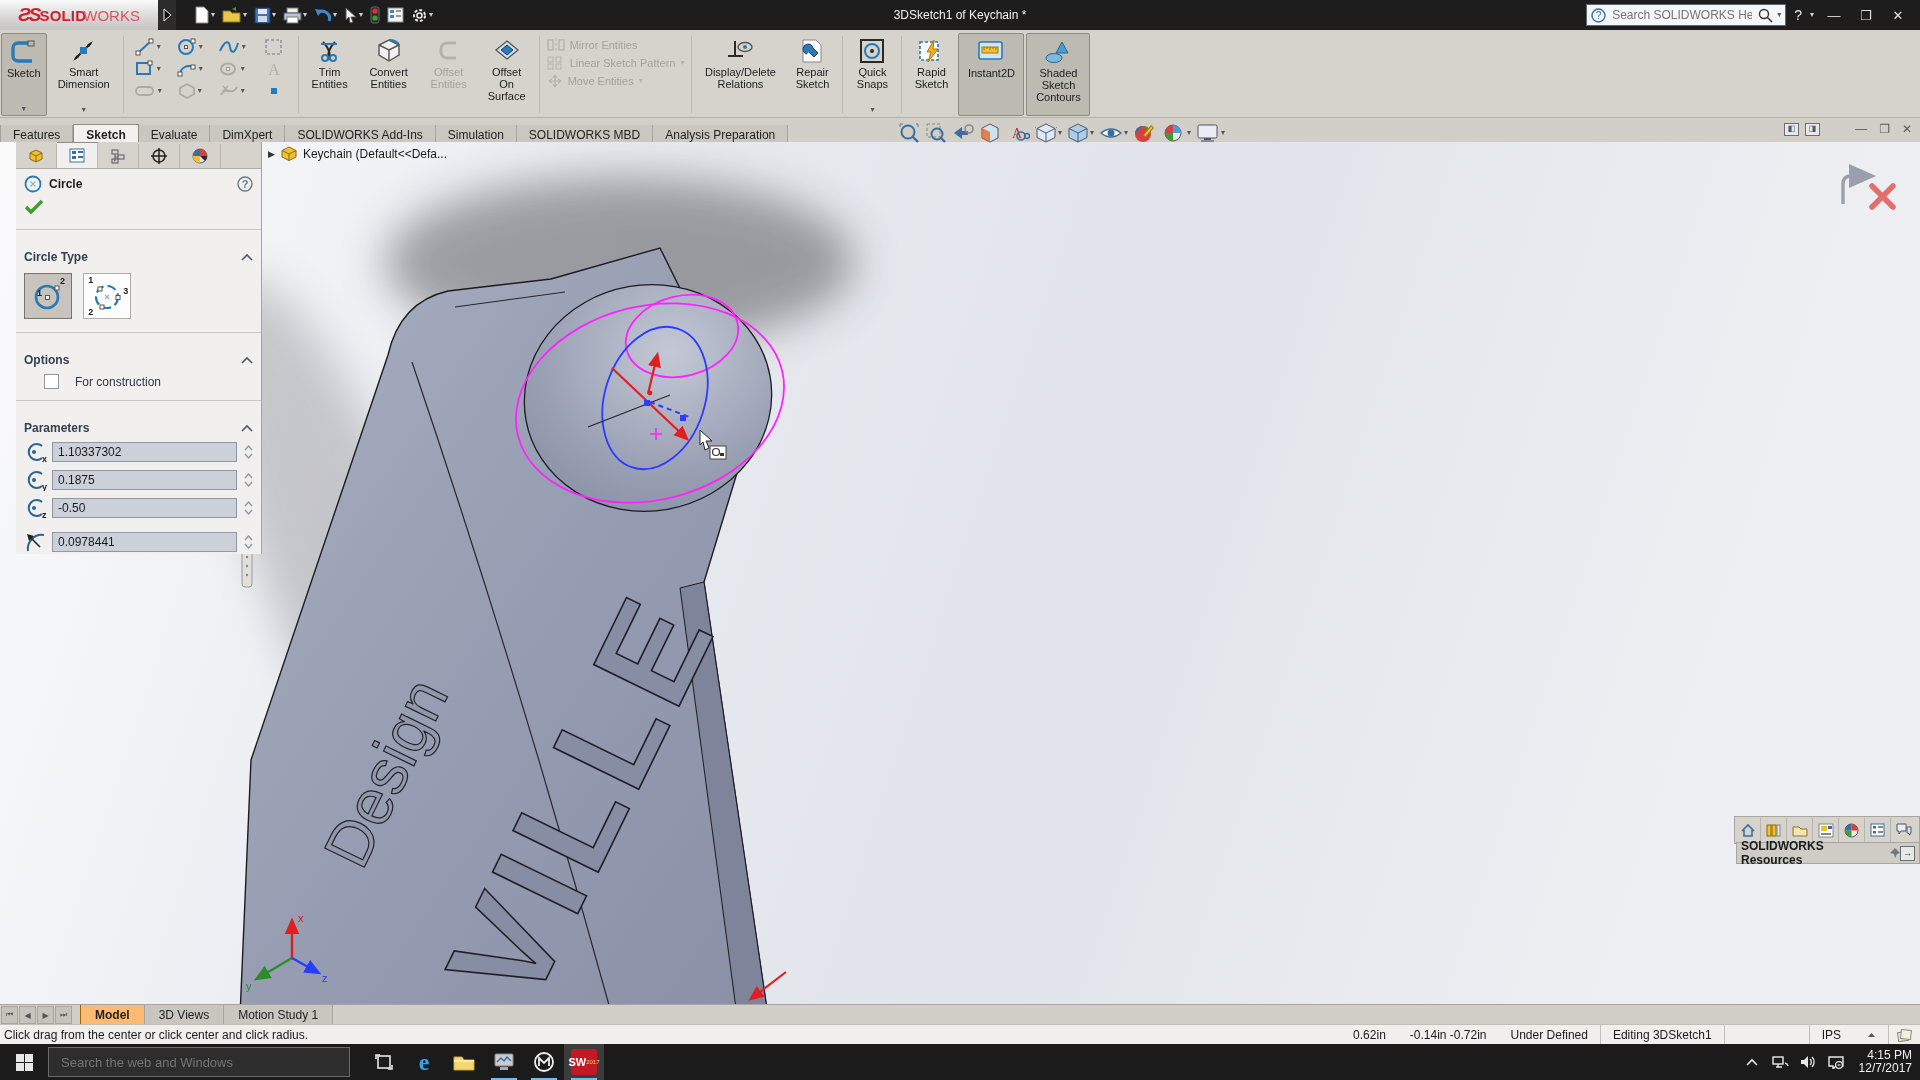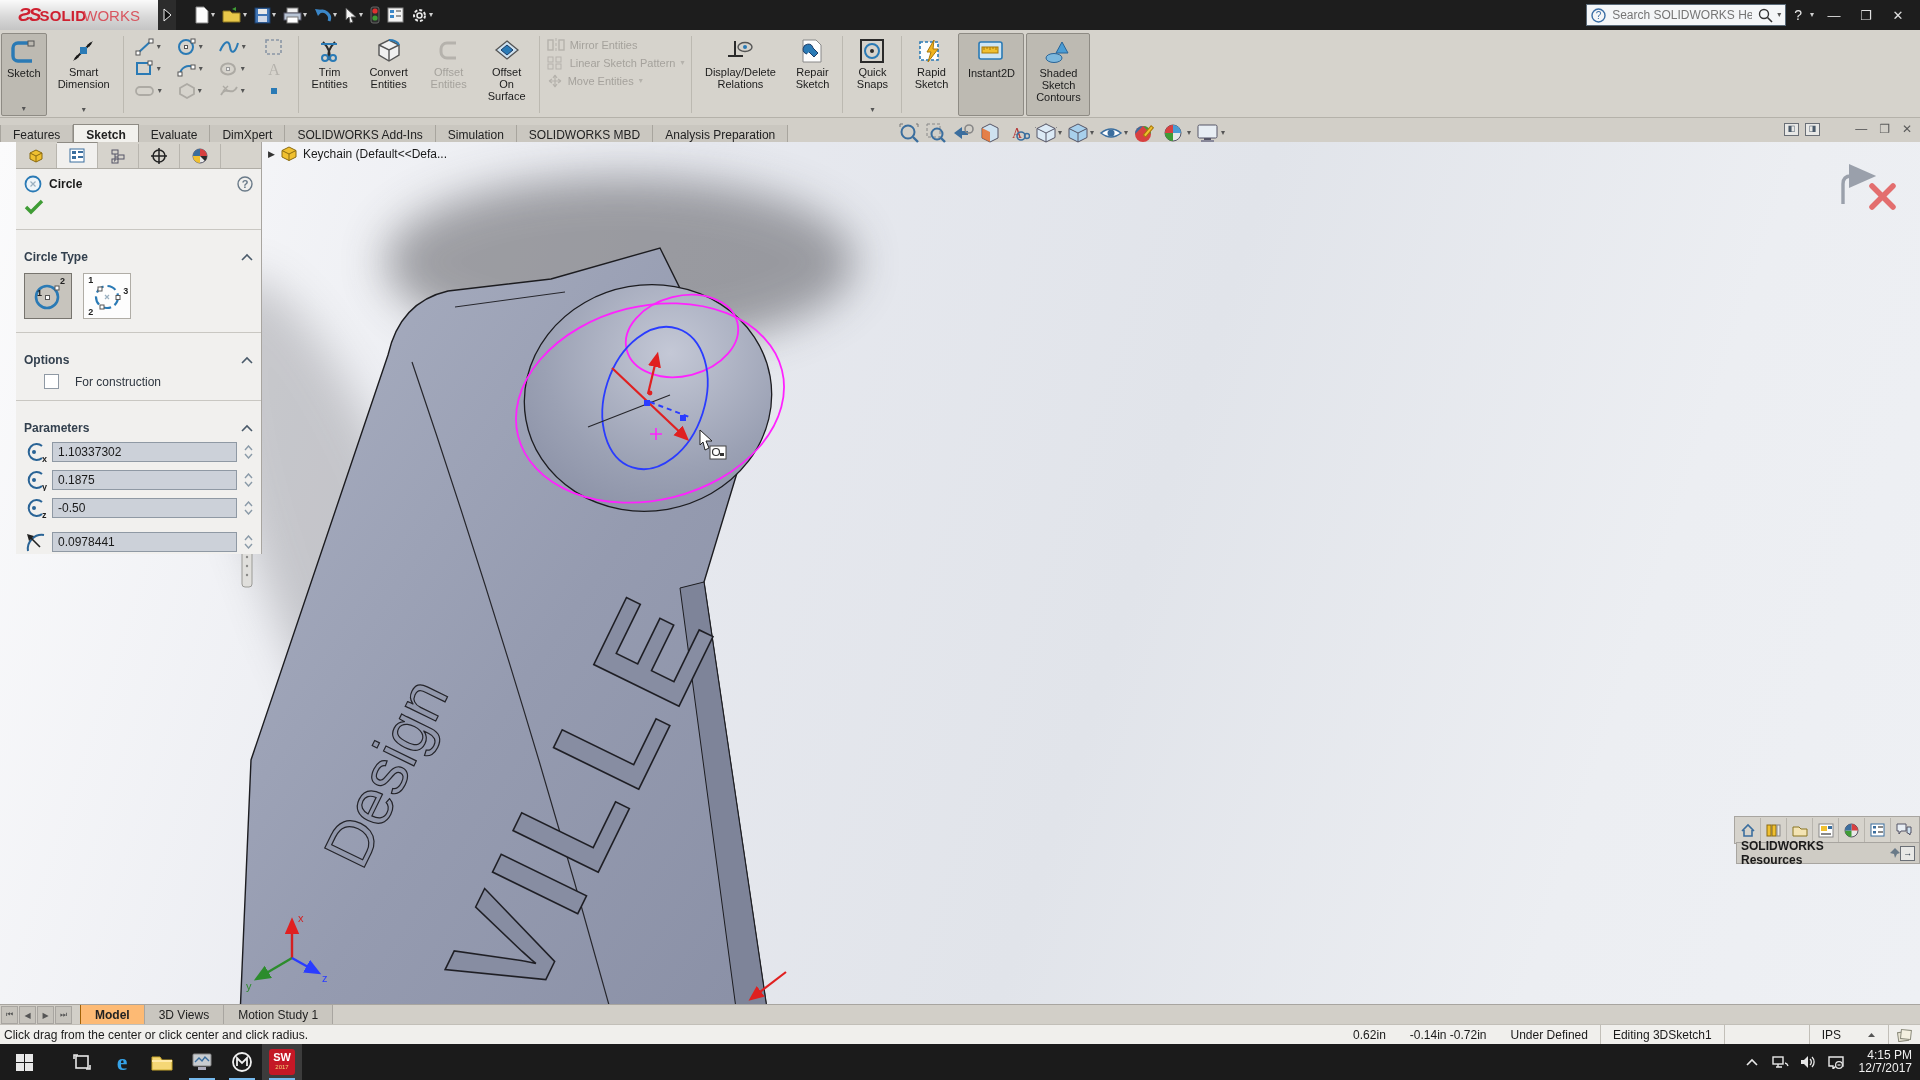--- a/index.html
+++ b/index.html
@@ -183,20 +183,21 @@
         </svg>
       </span>
     <span class="qbtn">
       <svg width="17" height="17">
           <circle cx="8.5" cy="8.5" r="5.5" fill="none" stroke="#e8e8e8" stroke-width="2" stroke-dasharray="3 2"></circle>
           <circle cx="8.5" cy="8.5" r="2.5" fill="none" stroke="#e8e8e8" stroke-width="1.6"></circle>
         </svg>
         <span class="caret">▾</span>
       </span>
   </div>
+  <span id="titletext">3DSketch1 of Keychain *</span>
   <div id="helpzone">
     <div id="helpsearch">
       <svg width="15" height="15">
           <circle cx="7.5" cy="7.5" r="6.5" fill="none" stroke="#3b6ea5" stroke-width="1.4"></circle>
           <text x="7.5" y="11" font-size="10" text-anchor="middle" fill="#3b6ea5" font-family="Liberation Sans">?</text>
         </svg>
       <input placeholder="Search SOLIDWORKS Help" style="">
       <svg width="15" height="15">
           <circle cx="6" cy="6" r="4.5" fill="none" stroke="#333" stroke-width="1.4"></circle>
           <line x1="9.5" y1="9.5" x2="14" y2="14" stroke="#333" stroke-width="1.6"></line>
@@ -913,20 +914,23 @@
 
 <div id="taskbar">
   <span id="startbtn">
       <span class="winlogo">
         <div></div>
         <div></div>
         <div></div>
         <div></div>
       </span>
     </span>
+  <div id="tsearch">
+    <input placeholder="Search the web and Windows" style="">
+  </div>
   <span class="tbicon" style="margin-left:14px">
     <svg width="20" height="18">
         <rect x="4" y="3" width="12" height="12" fill="none" stroke="#e8e8e8" stroke-width="1.6"></rect>
         <path d="M2 6 l0 -4 4 0 M18 12 l0 4 -4 0" stroke="#e8e8e8" stroke-width="1.6" fill="none"></path>
       </svg>
     </span>
   <span class="tbicon">
     <span style="font-size:24px;font-weight:bold;color:#35a3e8;font-family:'Liberation Serif',serif">e</span>
     </span>
   <span class="tbicon">
@@ -942,21 +946,21 @@
         <rect x="7" y="15" width="8" height="3" fill="#aab"></rect>
       </svg>
     </span>
   <span class="tbicon run">
     <svg width="22" height="22">
         <circle cx="11" cy="11" r="9" fill="none" stroke="#f0f0f0" stroke-width="1.8"></circle>
         <path d="M6 15 V7 l5 5 5 -5 v8" fill="none" stroke="#f0f0f0" stroke-width="1.8"></path>
       </svg>
     </span>
   <span class="tbicon run activeapp">
-    <span style="width:26px;height:26px;background:#c41826;border-radius:3px;display:flex;flex-direction:column;align-items:center;justify-content:center;line-height:10px">
+    <span style="width:26px;height:26px;background:#c41826;border-radius:3px;display:flex;flex-direction:row;align-items:center;justify-content:center;line-height:10px">
       <span style="color:#fff;font-size:11px;font-weight:bold">SW</span>
       <span style="color:#f5d776;font-size:6px">2017</span>
     </span>
     </span>
   <div id="tray">
     <span class="trayic">
         <svg width="12" height="8">
           <polyline points="1,7 6,2 11,7" fill="none" stroke="#e8e8e8" stroke-width="1.6"></polyline>
         </svg>
       </span>

